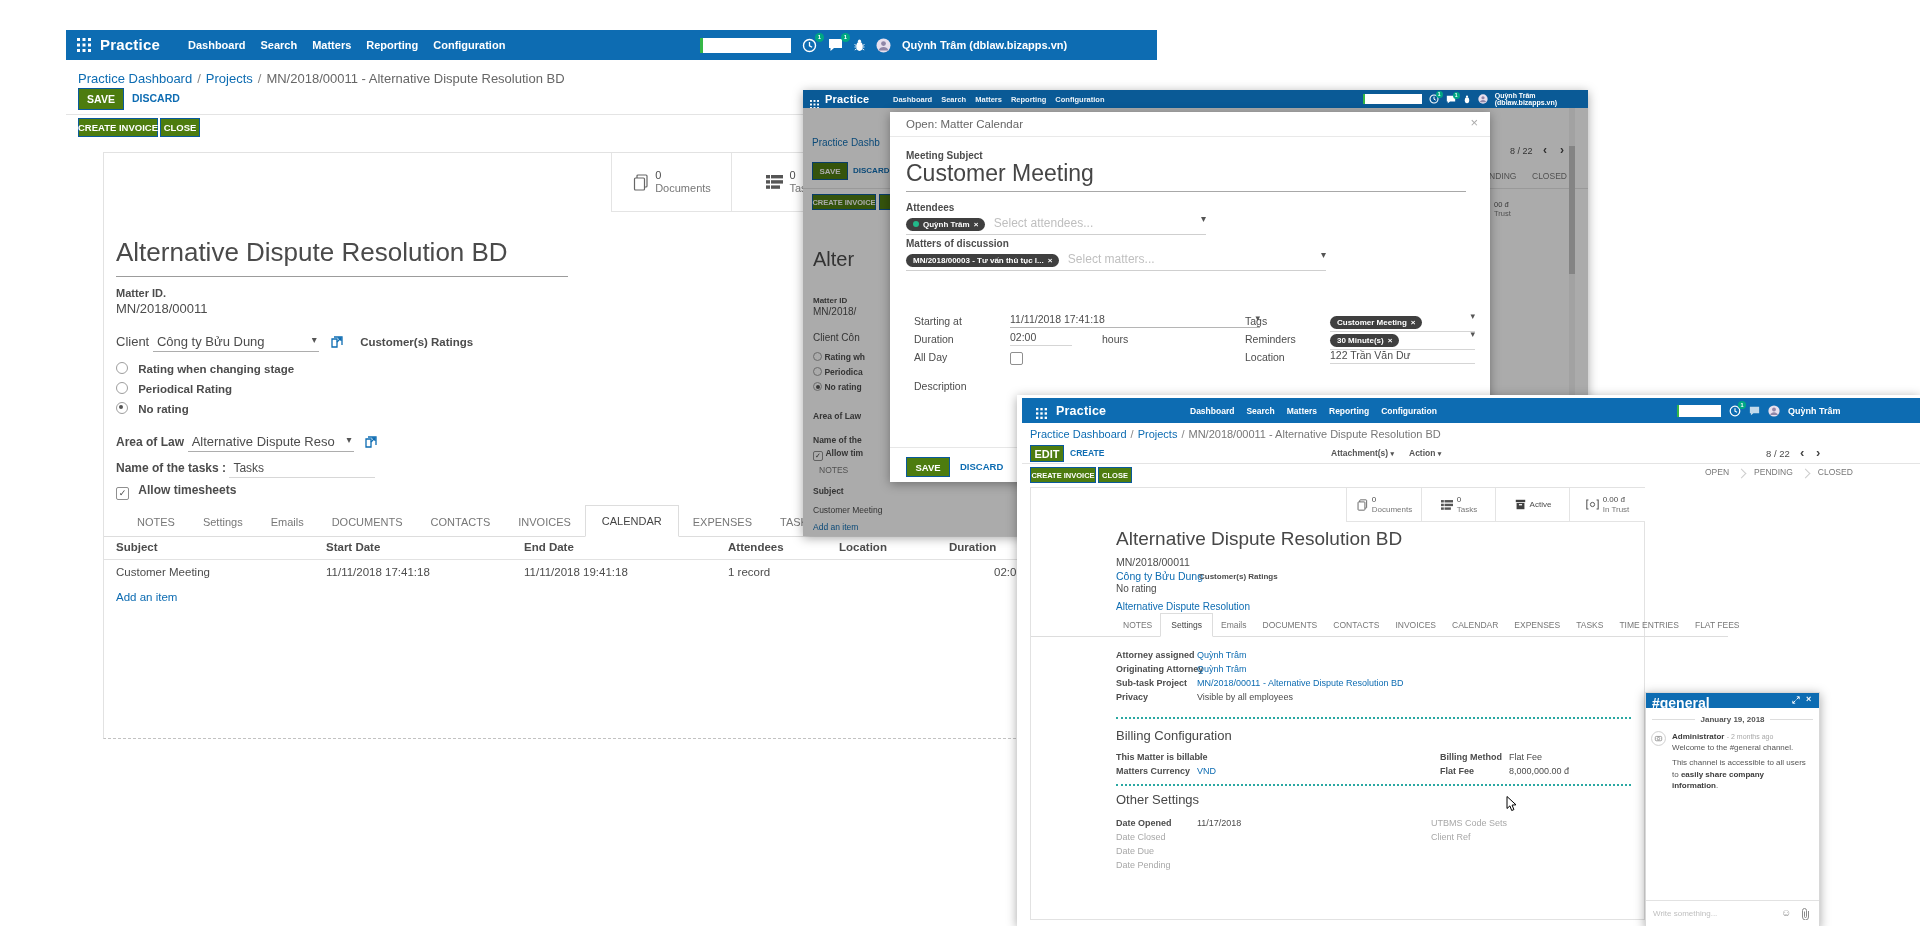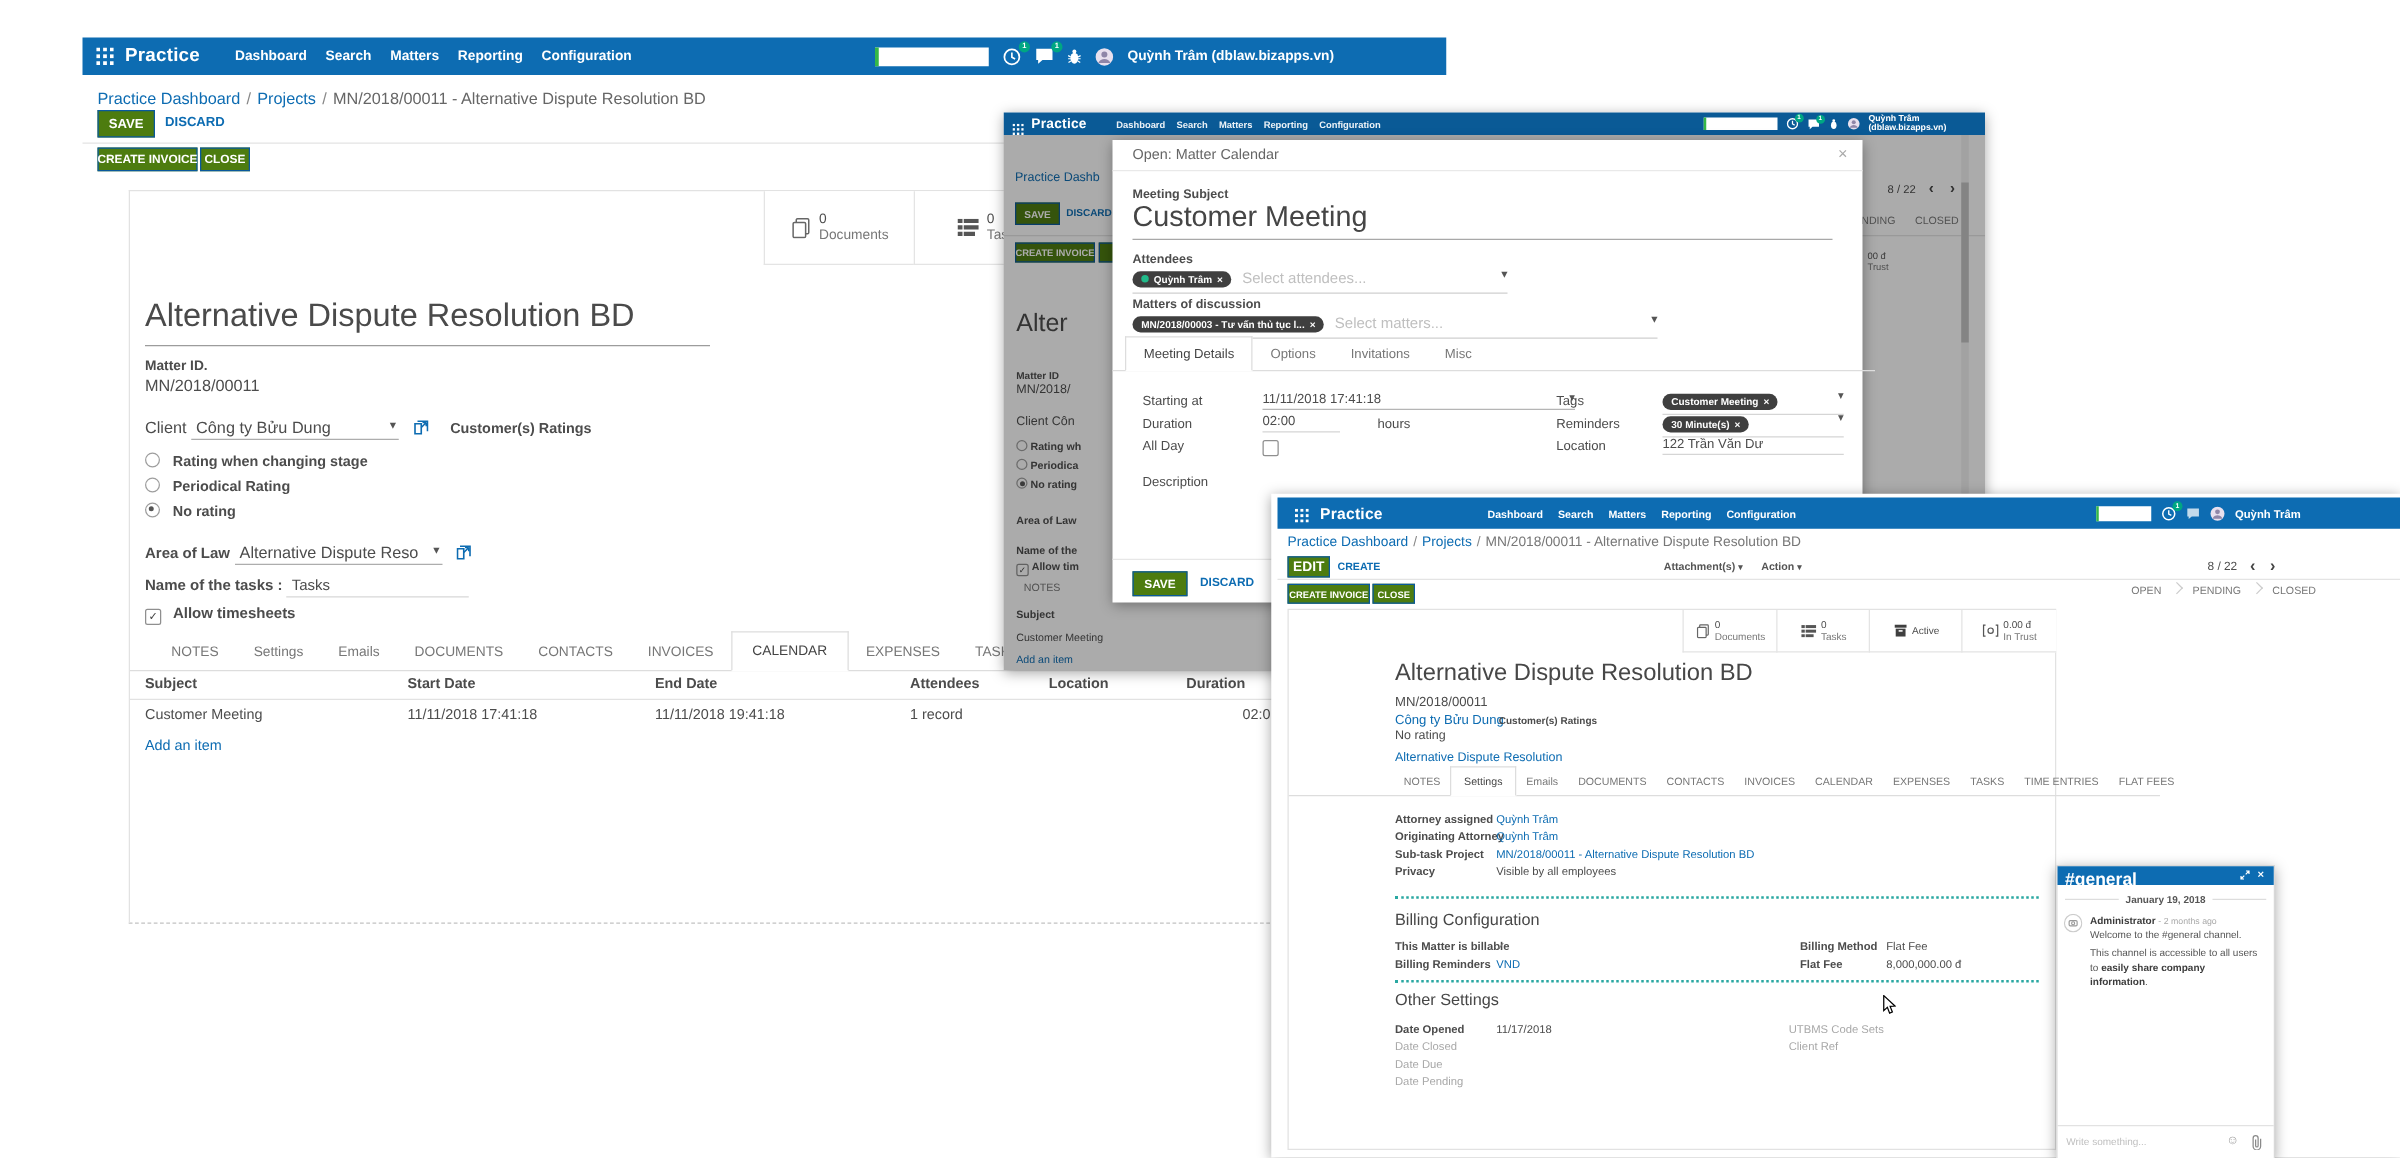--- a/index.html
+++ b/index.html
@@ -42,21 +42,21 @@
   .tab{color:#777;cursor:pointer;white-space:nowrap}
   .tab.active{border:1px solid #ddd;border-bottom:1px solid #fff;background:#fff;color:#444;margin-bottom:-1px}
   .th{font-weight:700;color:#4c4c4c;white-space:nowrap}
   .pill{background:#3f3f3f;color:#fff;border-radius:9px;display:inline-flex;align-items:center;gap:4px;
      padding:2px 7px;font-weight:700;white-space:nowrap}
   .pill .x{cursor:pointer;font-weight:700}
   .gdot{width:6px;height:6px;border-radius:50%;background:#21ba8a;display:inline-block}
   .ph{color:#bfbfbf;white-space:nowrap}
   .backdrop{position:absolute;background:rgba(10,10,10,.34)}
   .dotline{position:absolute;border-top:2px dotted #2aa8a2}
-  .statusbar{position:absolute;display:flex;align-items:flex-start;color:#777}
+  .statusbar{position:absolute;display:flex;align-items:flex-end;color:#777}
   .chevsep{width:6px;height:6px;border-top:1px solid #ccc;border-right:1px solid #ccc;
      transform:rotate(45deg);margin:0 9px}
   .scroll{position:absolute;background:#f2f2f2}
   .thumb{position:absolute;background:#c4c4c4;left:0;right:0}
   svg{display:block}
 </style>
 </head>
 <body>
 
 <div id="w1" class="w" style="left:66px;top:30px;width:1091px;height:828px;z-index:1">
@@ -380,26 +380,20 @@
     <span class="abs lbl" style="left:16px;top:126px;font-size:10px">Matters of discussion</span>
     <div class="abs" style="left:16px;top:137px;width:420px;border-bottom:1px solid #cfcfcf;padding-bottom:3px;white-space:nowrap">
       <span class="pill" style="font-size:8px">
         <span>MN/2018/00003 - Tư vấn thủ tục l...</span>
         <span class="x">×</span>
       </span>
       <span class="ph" style="font-size:12px;margin-left:4px">Select matters...</span>
       <span class="caret" style="float:right;font-size:10px">▾</span>
     </div>
 
-    <div class="tabrow" style="left:0;top:158px;width:600px;height:26px;padding-left:10px;font-size:10.5px">
-      <span class="tab active" style="padding:7px 14px">Meeting Details</span>
-      <span class="tab" style="padding:7px 14px">Options</span>
-      <span class="tab" style="padding:7px 14px">Invitations</span>
-      <span class="tab" style="padding:7px 14px">Misc</span>
-    </div>
 
     <span class="abs val" style="left:24px;top:203px;font-size:10.5px">Starting at</span>
     <div class="abs" style="left:120px;top:201px;width:250px;border-bottom:1px solid #b5b5b5;padding-bottom:2px;font-size:10.5px">
       <span class="val">11/11/2018 17:41:18</span>
       <span class="caret" style="float:right;font-size:9px">▾</span>
     </div>
     <span class="abs val" style="left:24px;top:221px;font-size:10.5px">Duration</span>
     <div class="abs" style="left:120px;top:219px;width:62px;border-bottom:1px solid #d5d5d5;padding-bottom:2px;font-size:10.5px">
       <span class="val">02:00</span>
     </div>
@@ -597,21 +591,21 @@
     <span class="abs lnk" style="left:166px;top:176px;font-size:9px">Quỳnh Trâm</span>
     <span class="abs val" style="left:85px;top:190px;font-size:9px;font-weight:700">Sub-task Project</span>
     <span class="abs lnk" style="left:166px;top:190px;font-size:9px">MN/2018/00011 - Alternative Dispute Resolution BD</span>
     <span class="abs val" style="left:85px;top:204px;font-size:9px;font-weight:700">Privacy</span>
     <span class="abs val" style="left:166px;top:204px;font-size:9px">Visible by all employees</span>
 
     <div class="dotline" style="left:85px;top:229px;width:515px"></div>
     <span class="abs" style="left:85px;top:240px;font-size:13px;color:#474747">Billing Configuration</span>
     <span class="abs val" style="left:85px;top:264px;font-size:9px;font-weight:700">This Matter is billable</span>
     <span class="abs" style="left:166px;top:264px;font-size:9px;color:#777">✓</span>
-    <span class="abs val" style="left:85px;top:278px;font-size:9px;font-weight:700">Billing Reminders</span>
+    <span class="abs val" style="left:85px;top:278px;font-size:9px;font-weight:700">Matters Currency</span>
     <span class="abs lnk" style="left:166px;top:278px;font-size:9px">VND</span>
     <span class="abs val" style="left:409px;top:264px;font-size:9px;font-weight:700">Billing Method</span>
     <span class="abs val" style="left:478px;top:264px;font-size:9px">Flat Fee</span>
     <span class="abs val" style="left:409px;top:278px;font-size:9px;font-weight:700">Flat Fee</span>
     <span class="abs val" style="left:478px;top:278px;font-size:9px">8,000,000.00 đ</span>
 
     <div class="dotline" style="left:85px;top:296px;width:515px"></div>
     <span class="abs" style="left:85px;top:304px;font-size:13px;color:#474747">Other Settings</span>
     <span class="abs lbl" style="left:85px;top:330px;font-size:9px">Date Opened</span>
     <span class="abs val" style="left:166px;top:330px;font-size:9px">11/17/2018</span>

